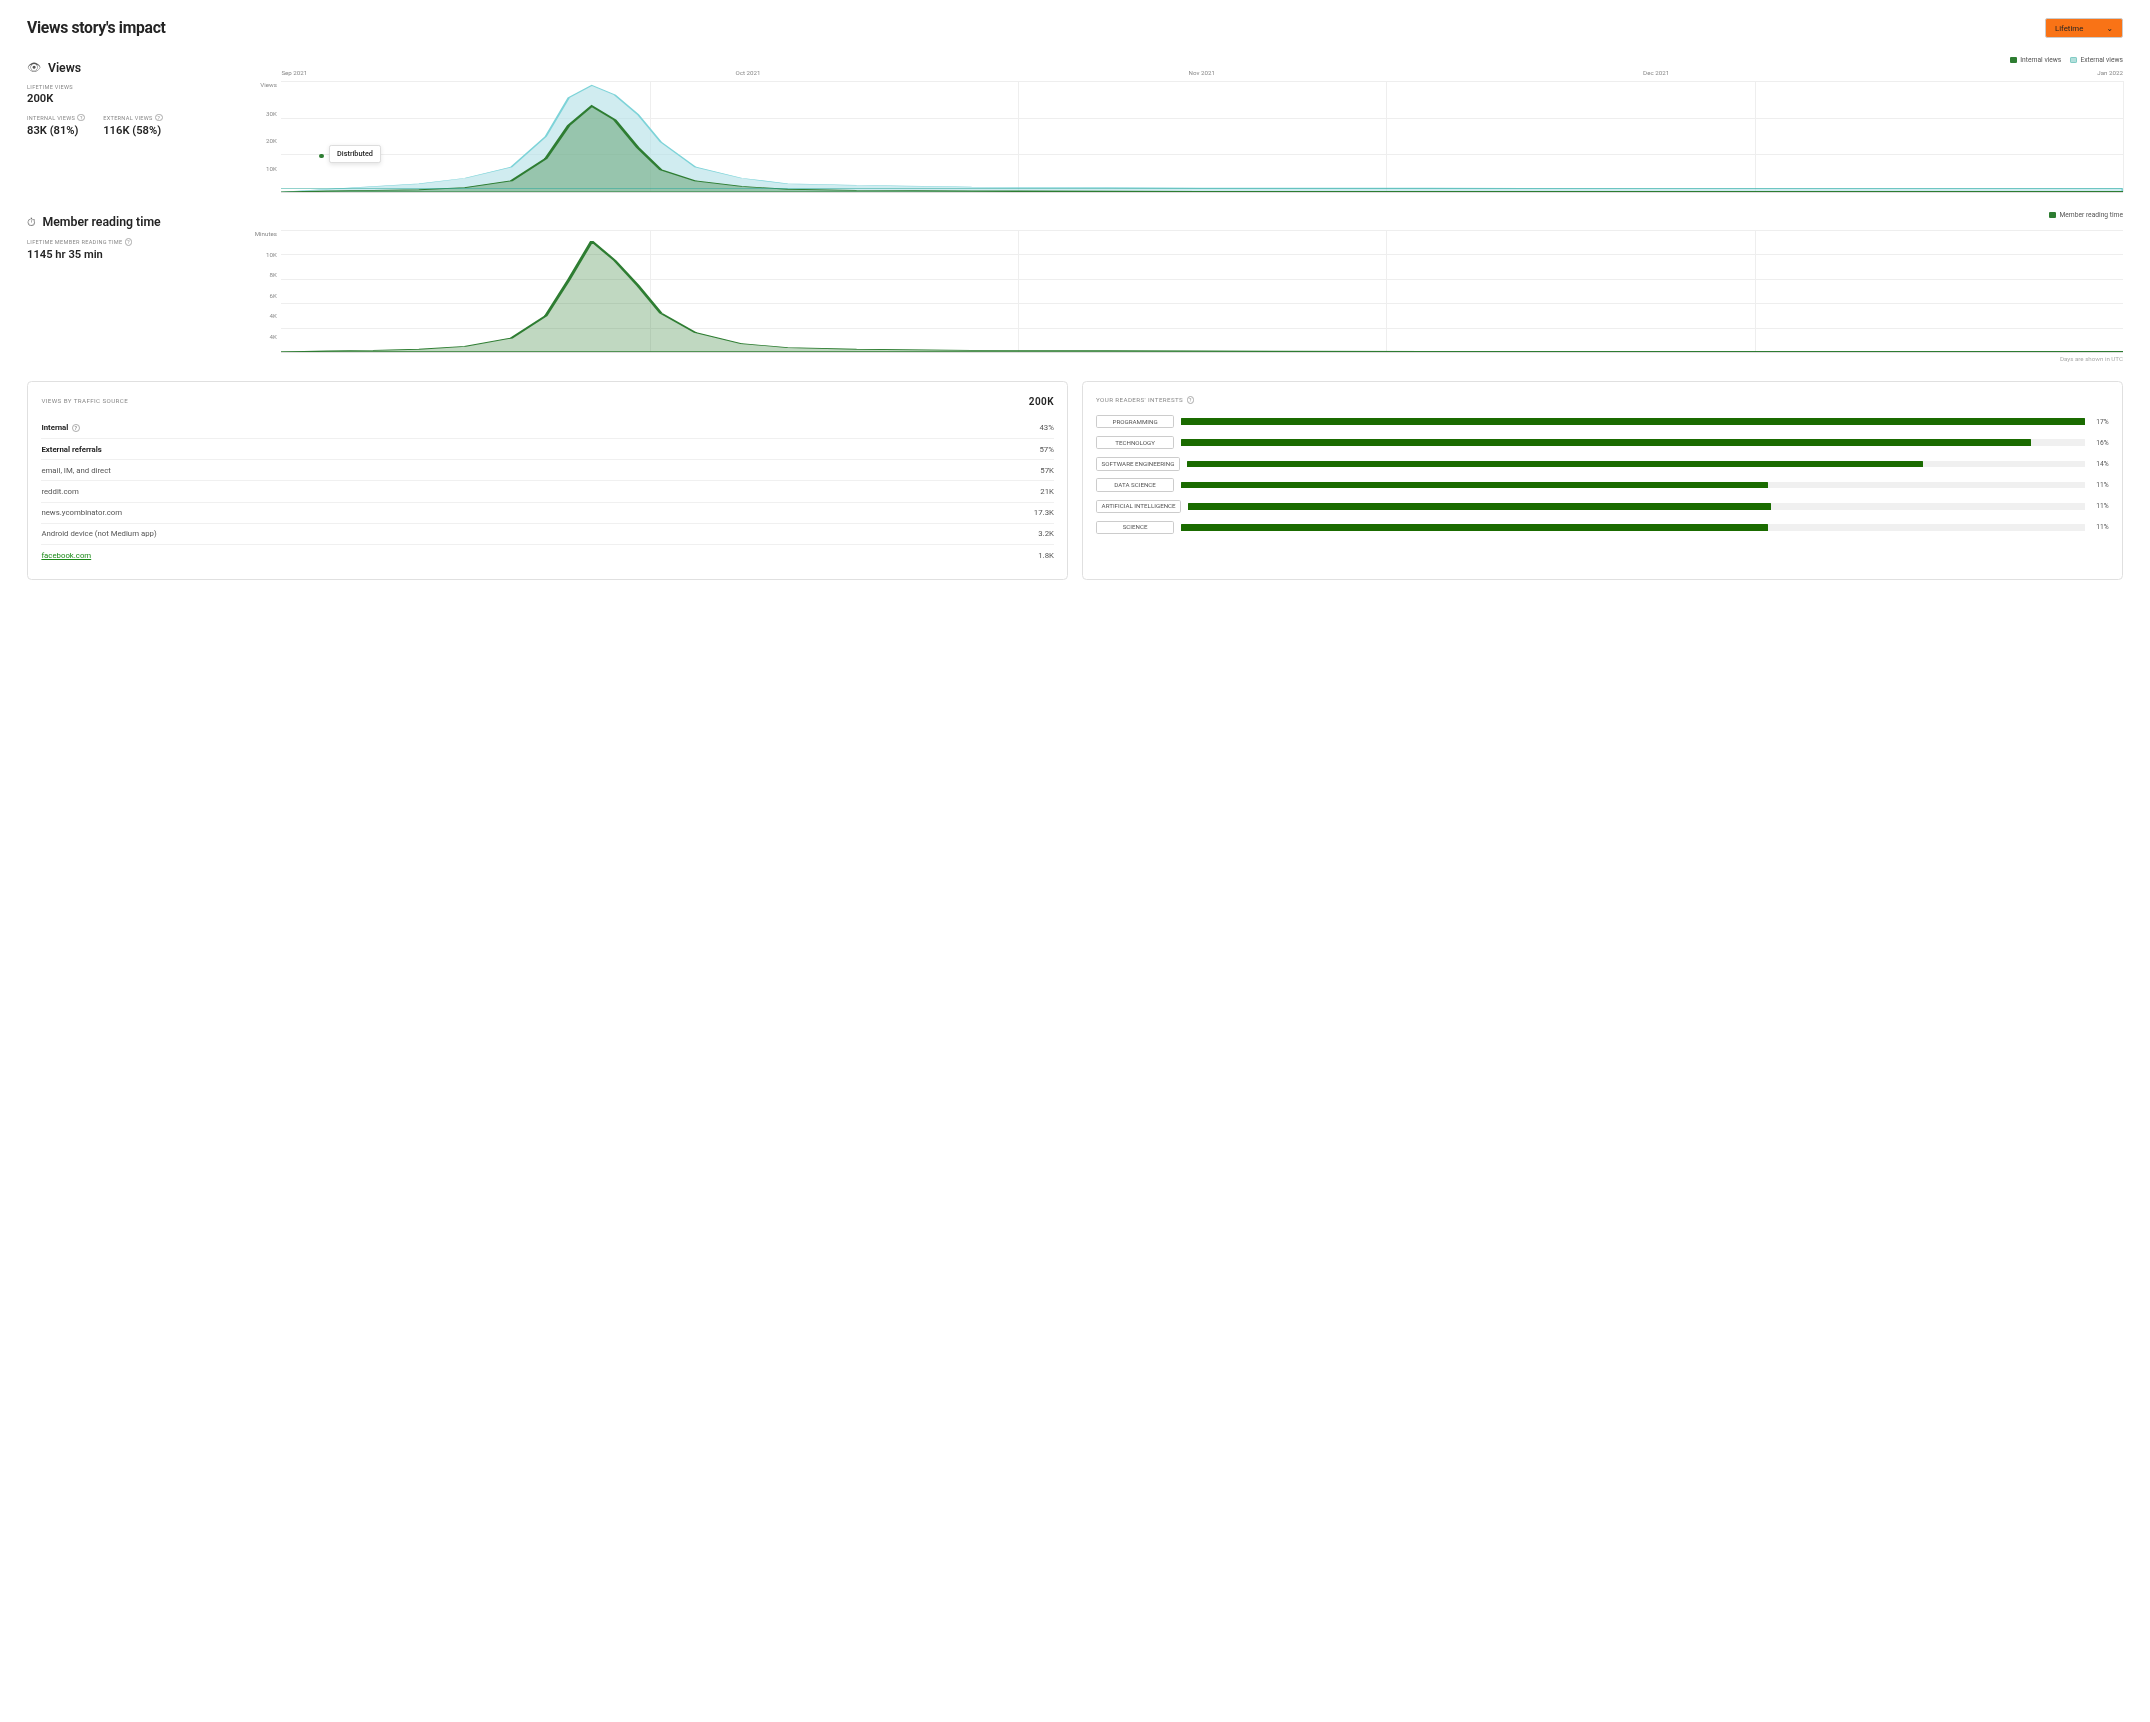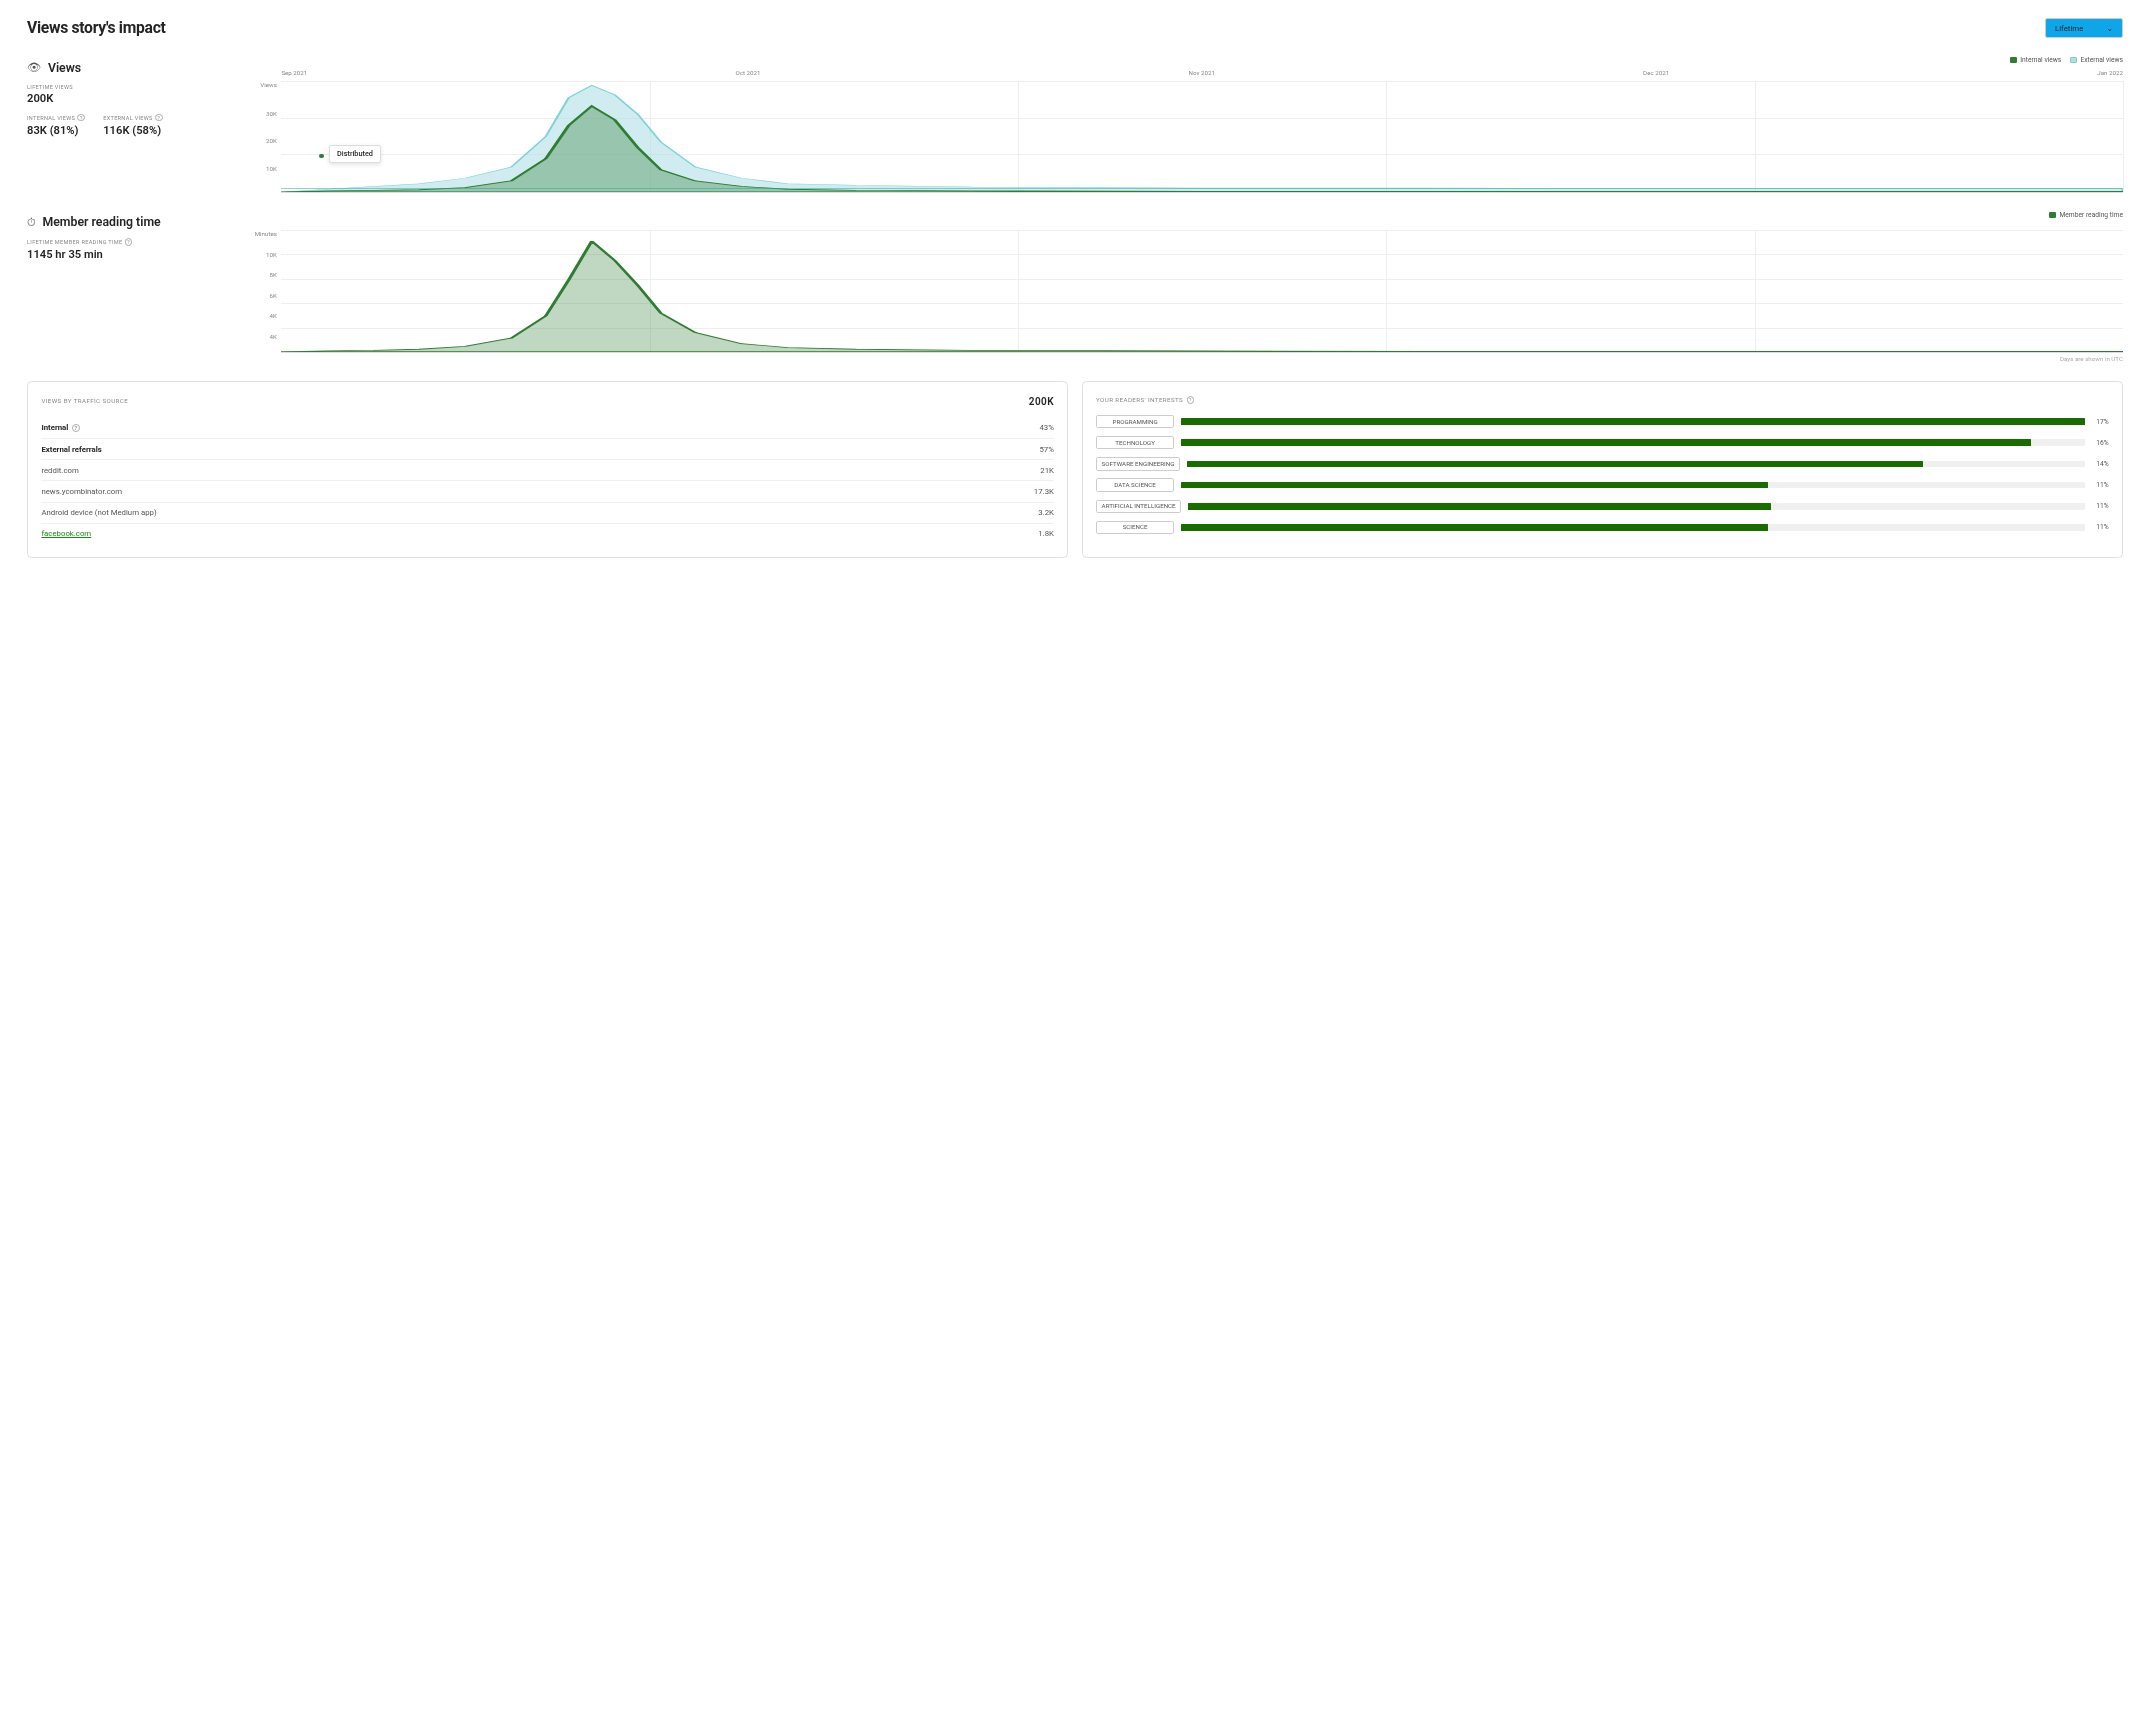--- a/index.html
+++ b/index.html
@@ -26,21 +26,21 @@
 
     .lifetime-dropdown {
       display: flex;
       align-items: center;
       border: 0.6px solid #ccc;
       border-radius: 2.2px;
       padding: 4.5px 9px;
       cursor: pointer;
       font-size: 7.8px;
       gap: 13.4px;
-      background: #0ea5e9;
+      background: #f97316;
       min-width: 78px;
       justify-content: space-between;
     }
 
     .chart-header {
       display: flex;
       justify-content: flex-end;
       align-items: center;
       gap: 9px;
       margin-bottom: 4.5px;
@@ -505,20 +505,24 @@
         <span class="help-icon">?</span>
       </div>
       <span class="traffic-value percent">43%</span>
     </div>
 
     <div class="traffic-row">
       <div class="traffic-label bold">External referrals</div>
       <span class="traffic-value percent">57%</span>
     </div>
 
+    <div class="traffic-row">
+      <div class="traffic-label">email, IM, and direct</div>
+      <span class="traffic-value">57K</span>
+    </div>
 
     <div class="traffic-row">
       <div class="traffic-label">reddit.com</div>
       <span class="traffic-value">21K</span>
     </div>
 
     <div class="traffic-row">
       <div class="traffic-label">news.ycombinator.com</div>
       <span class="traffic-value">17.3K</span>
     </div>

